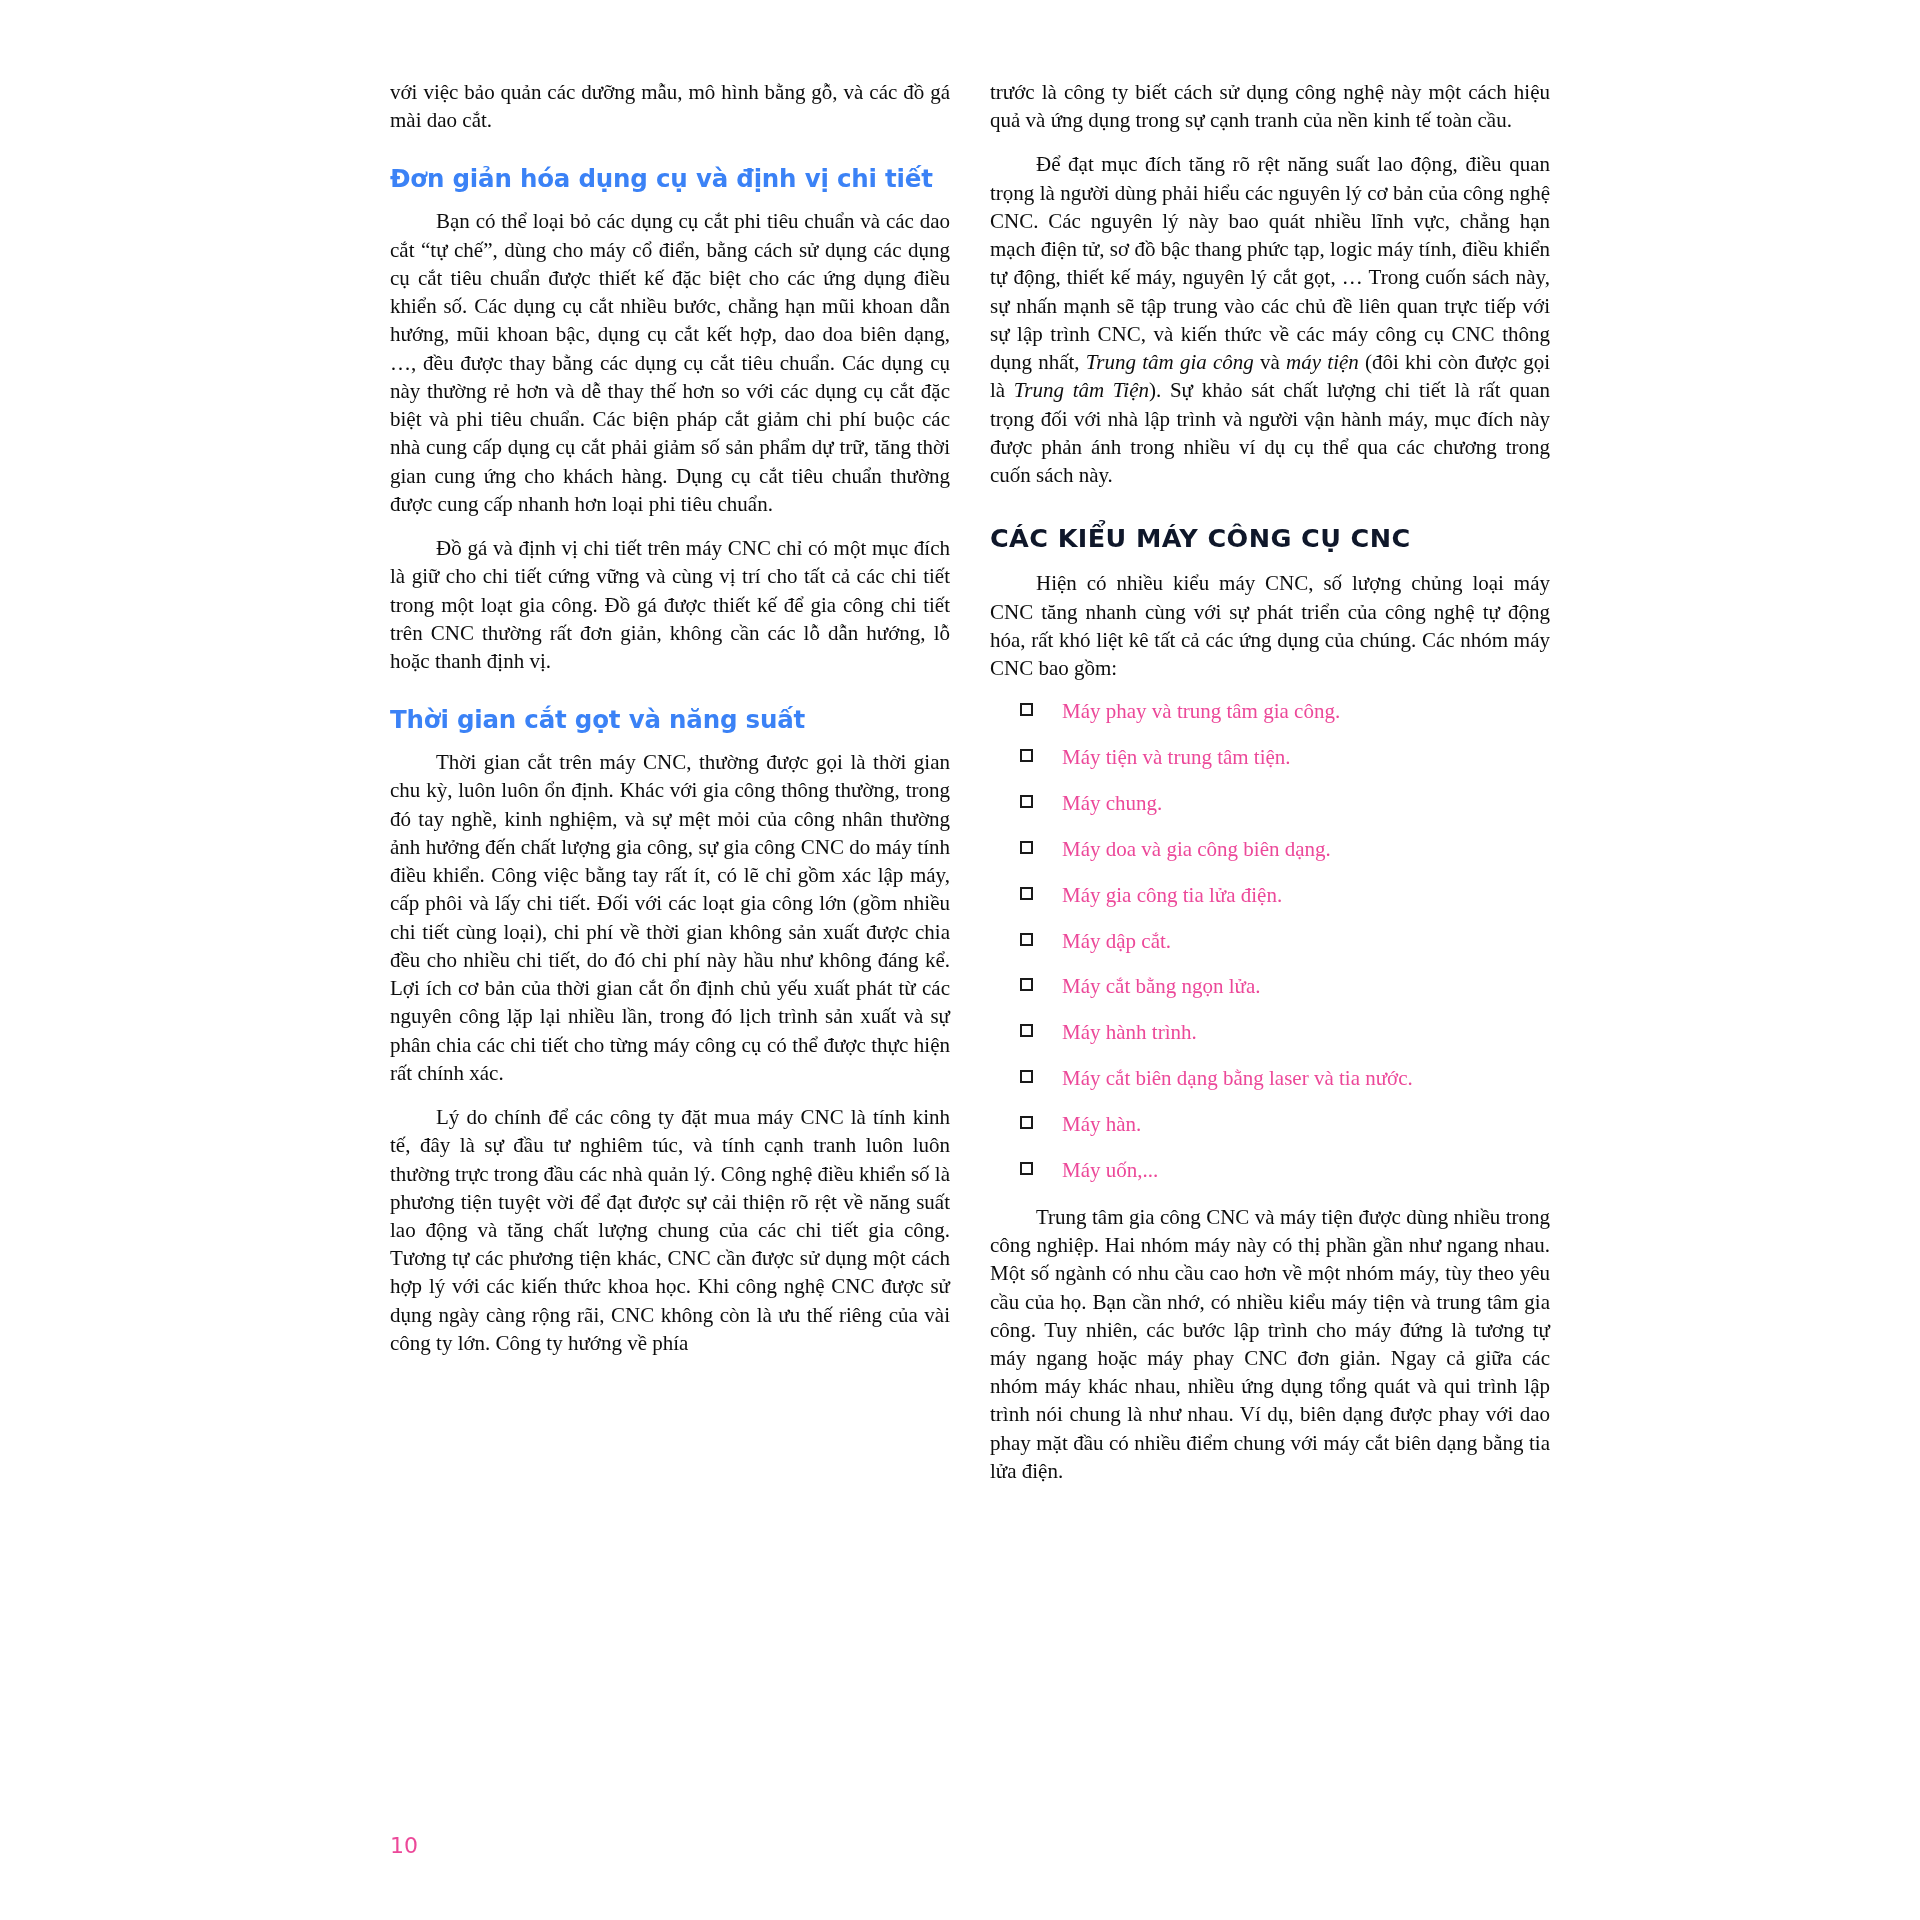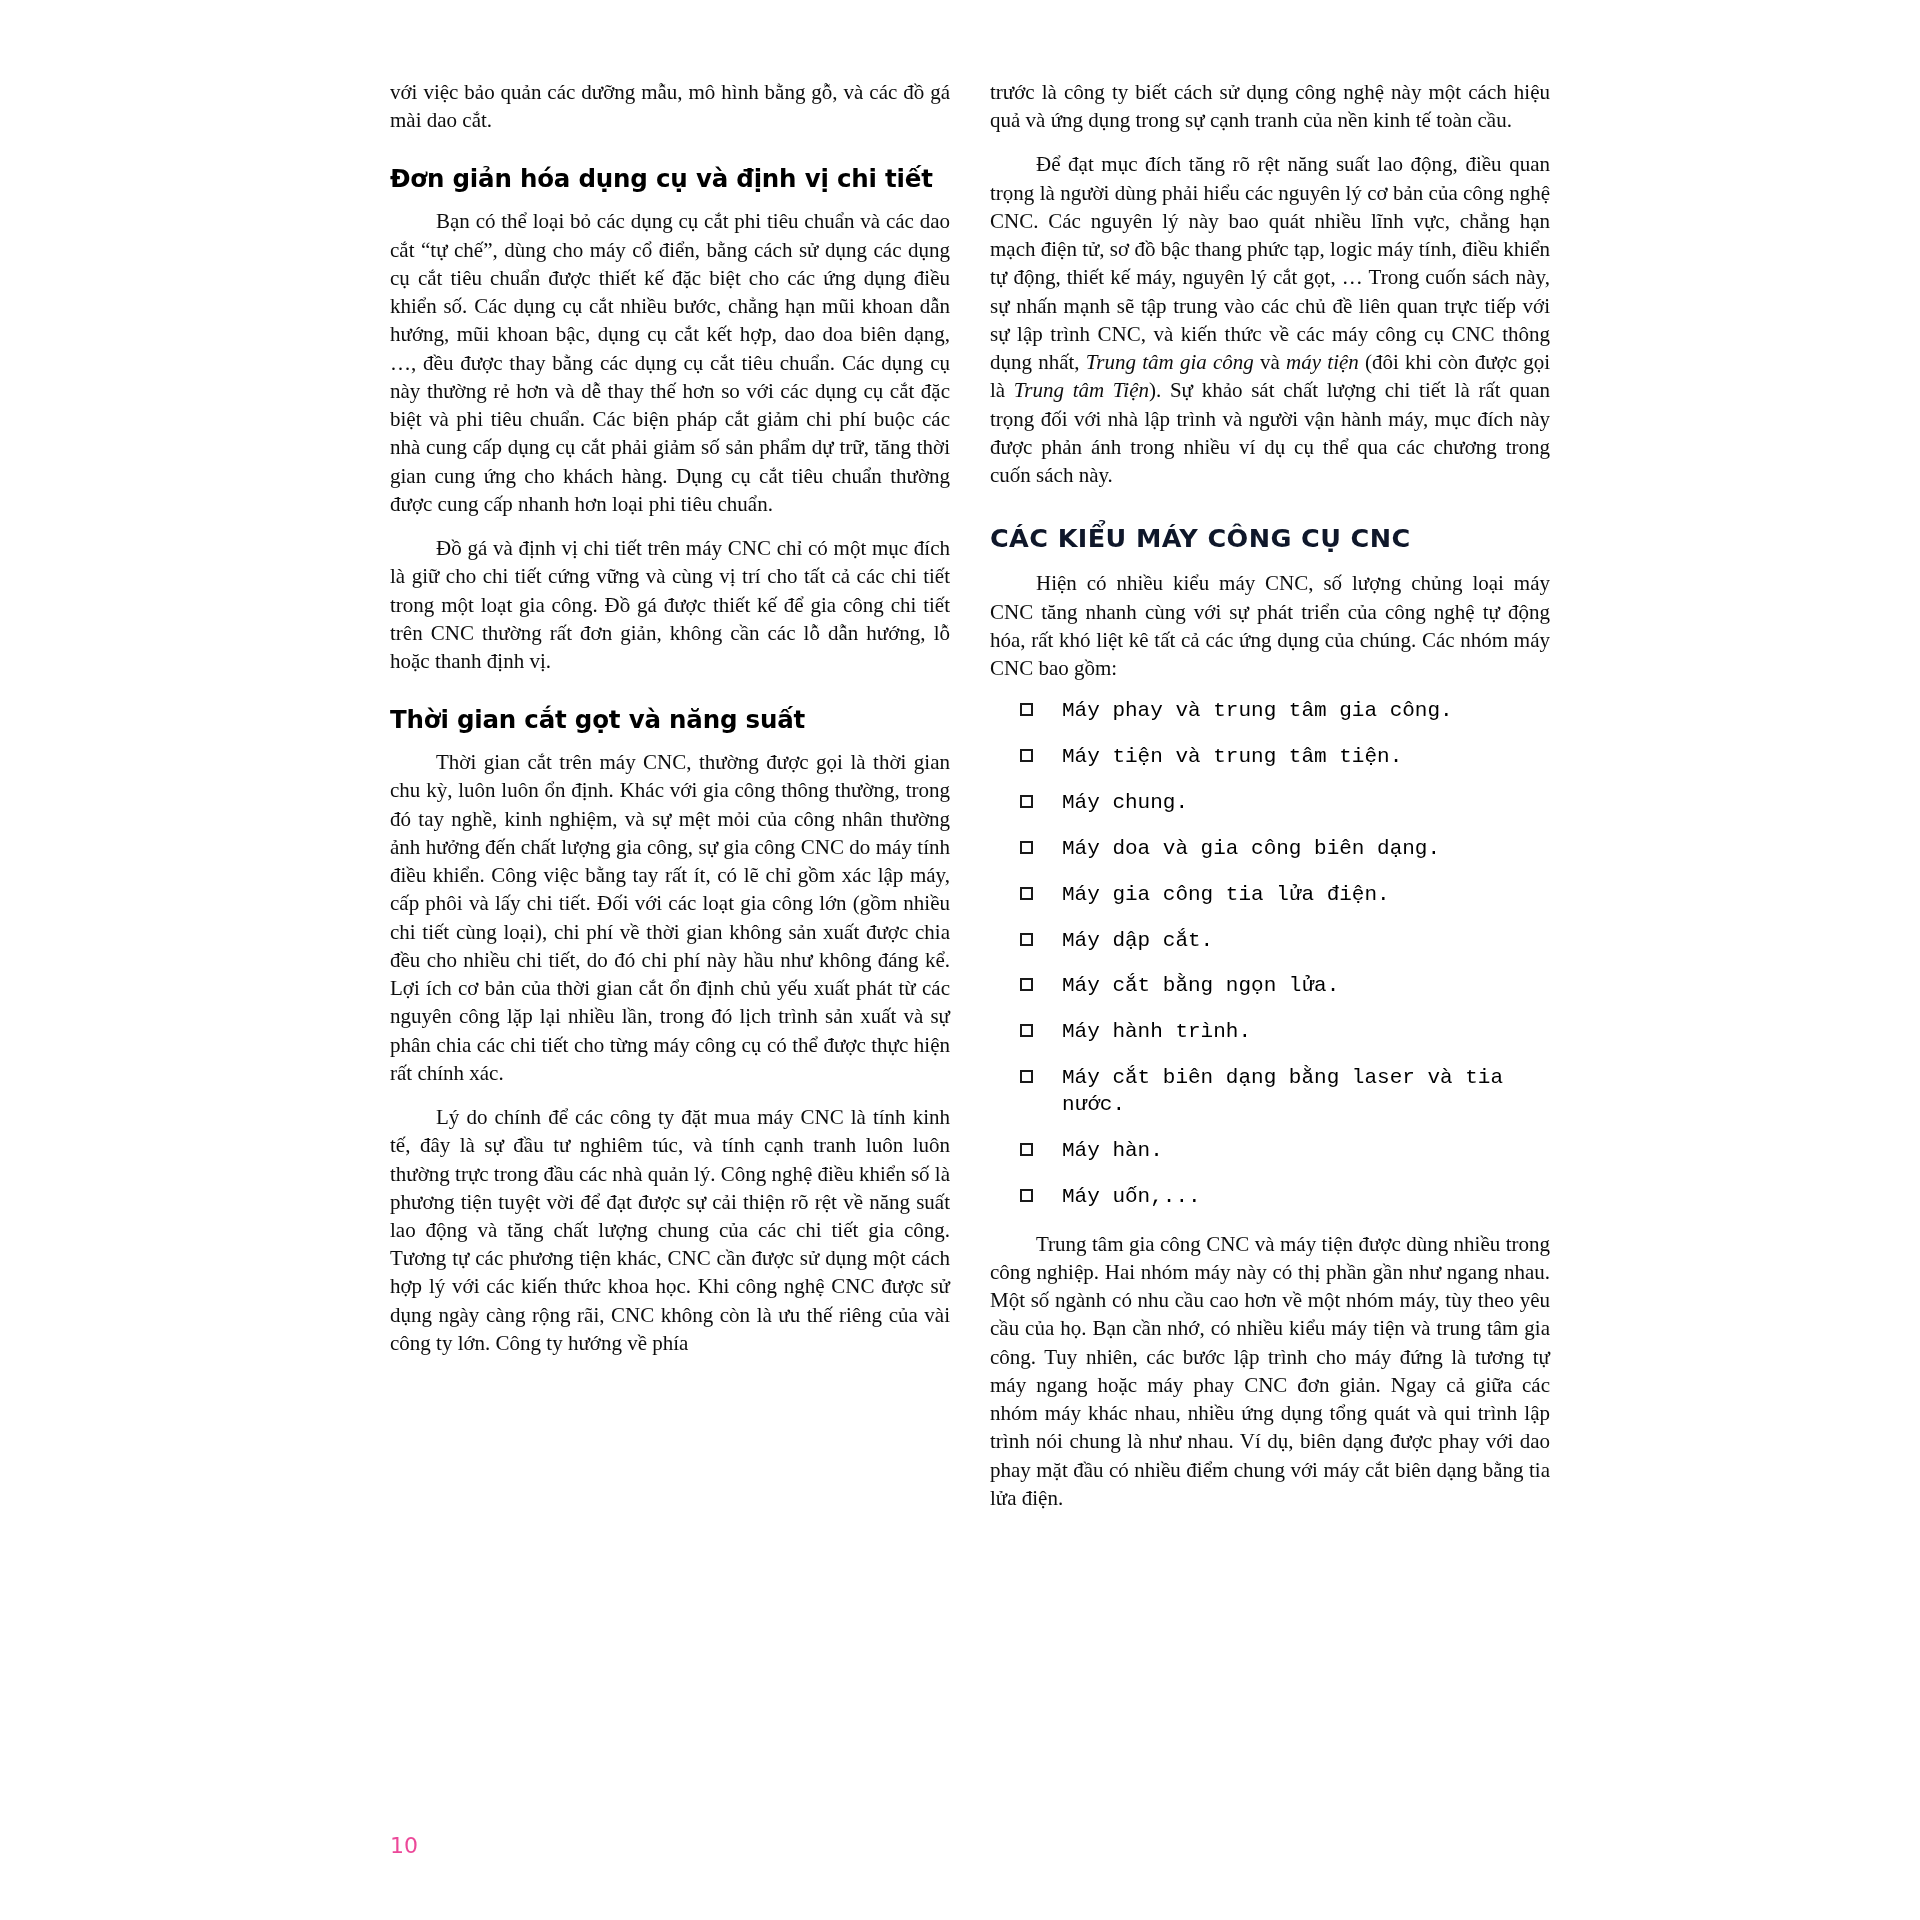--- a/index.html
+++ b/index.html
@@ -39,43 +39,43 @@
   }
   p.indent {
     text-indent: 46px;
   }
   h2.sub {
     font-family: "DejaVu Sans", sans-serif;
     font-size: 24.5px;
     font-weight: bold;
     letter-spacing: -0.2px;
     margin: 30px 0 14px 0;
-    color: #000000;
+    color: #3b82f6;
   }
   h2.section {
     font-family: "DejaVu Sans", sans-serif;
     font-size: 25.5px;
     font-weight: bold;
     letter-spacing: 0.4px;
     margin: 34px 0 16px 0;
     color: #0f172a;
   }
   ul.bullets {
     list-style: none;
     margin: 6px 0 14px 0;
     padding: 0;
   }
   ul.bullets li {
     position: relative;
-    font-family: Liberation Mono, monospace;
+    font-family: Liberation Serif, serif;
     font-size: 21px;
     line-height: 1.28;
     margin: 0 0 19px 0;
     padding-left: 72px;
-    color: #000000;
+    color: #ec4899;
   }
   ul.bullets li .bullet-box {
     position: absolute;
     left: 30px;
     top: 5px;
     width: 13px;
     height: 13px;
     border: 2px solid #1a1a1a;
     box-sizing: border-box;
   }

